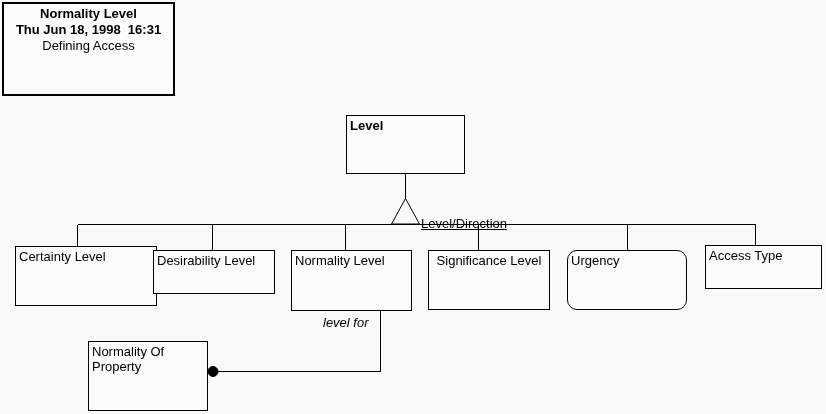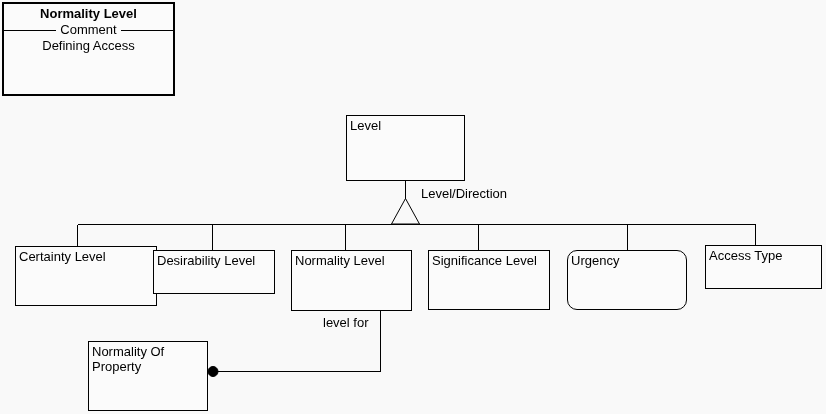--- a/index.html
+++ b/index.html
@@ -21,35 +21,36 @@
 
   
   .node {
     position:absolute;
     border:1px solid #000;
     background:#fbfbfb;
     padding:2px 3px;
     line-height:15px;
   }
 
-  .node-level       { left:346px; top:115px; width:119px; height:66px; }
+  .node-level       { left:346px; top:115px; width:119px; height:59px;font-weight:bold; }
   .node-child-0     { left:15px;  top:246px; width:142px; height:60px; }
   .node-child-1     { left:153px; top:250px; width:122px; height:44px; }
   .node-child-2     { left:291px; top:250px; width:121px; height:61px; }
-  .node-child-3     { left:428px; top:250px; width:122px; height:60px; }
+  .node-child-3     { left:428px; top:250px; width:122px; height:60px;text-align:center; }
   .node-child-4     { left:567px; top:250px; width:120px; height:60px;border-radius:10px; }
   .node-child-5     { left:705px; top:245px; width:117px; height:44px; }
   .node-nop         { left:88px;  top:341px; width:120px; height:70px; }
 
   
   .rel-label {
-    position:absolute; left:421px; top:186px; line-height:15px;
+    position:absolute; left:421px; top:216px; line-height:15px;text-decoration:underline;
   }
   .levelfor-label {
     position:absolute; left:323px; top:315px; line-height:15px;
+    font-style:italic;
   }
 
   
   .title-block {
     position:absolute; left:2px; top:2px; width:173px; height:94px;
     border:2px solid #000;
     background:#fbfbfb;
     text-align:center;
     line-height:16px;
     padding-top:2px;
@@ -79,25 +80,21 @@
   <line x1="478.5" y1="225" x2="478.5" y2="250"></line>
   <line x1="627.5" y1="225" x2="627.5" y2="250"></line>
   <line x1="755.5" y1="225" x2="755.5" y2="245"></line>
 
   <path d="M380.5,311 L380.5,371.5 L214,371.5"></path>
   <circle cx="213" cy="371.5" r="5" fill="#000" shape-rendering="auto"></circle>
 </svg>
 
 <div class="title-block">
   <div class="title-bold">Normality Level</div>
-  <div class="comment-divider">
-    <span class="rule"></span>
-    <span class="comment-text">Comment</span>
-    <span class="rule"></span>
-  </div>
+  <div class="date-line">Thu Jun 18, 1998  16:31</div>
   <div>Defining Access</div>
 </div>
 
 <div class="node node-level">
   <span>Level</span>
 </div>
 
 <div class="rel-label">Level/Direction</div>
 
 <div class="node node-child-0">

